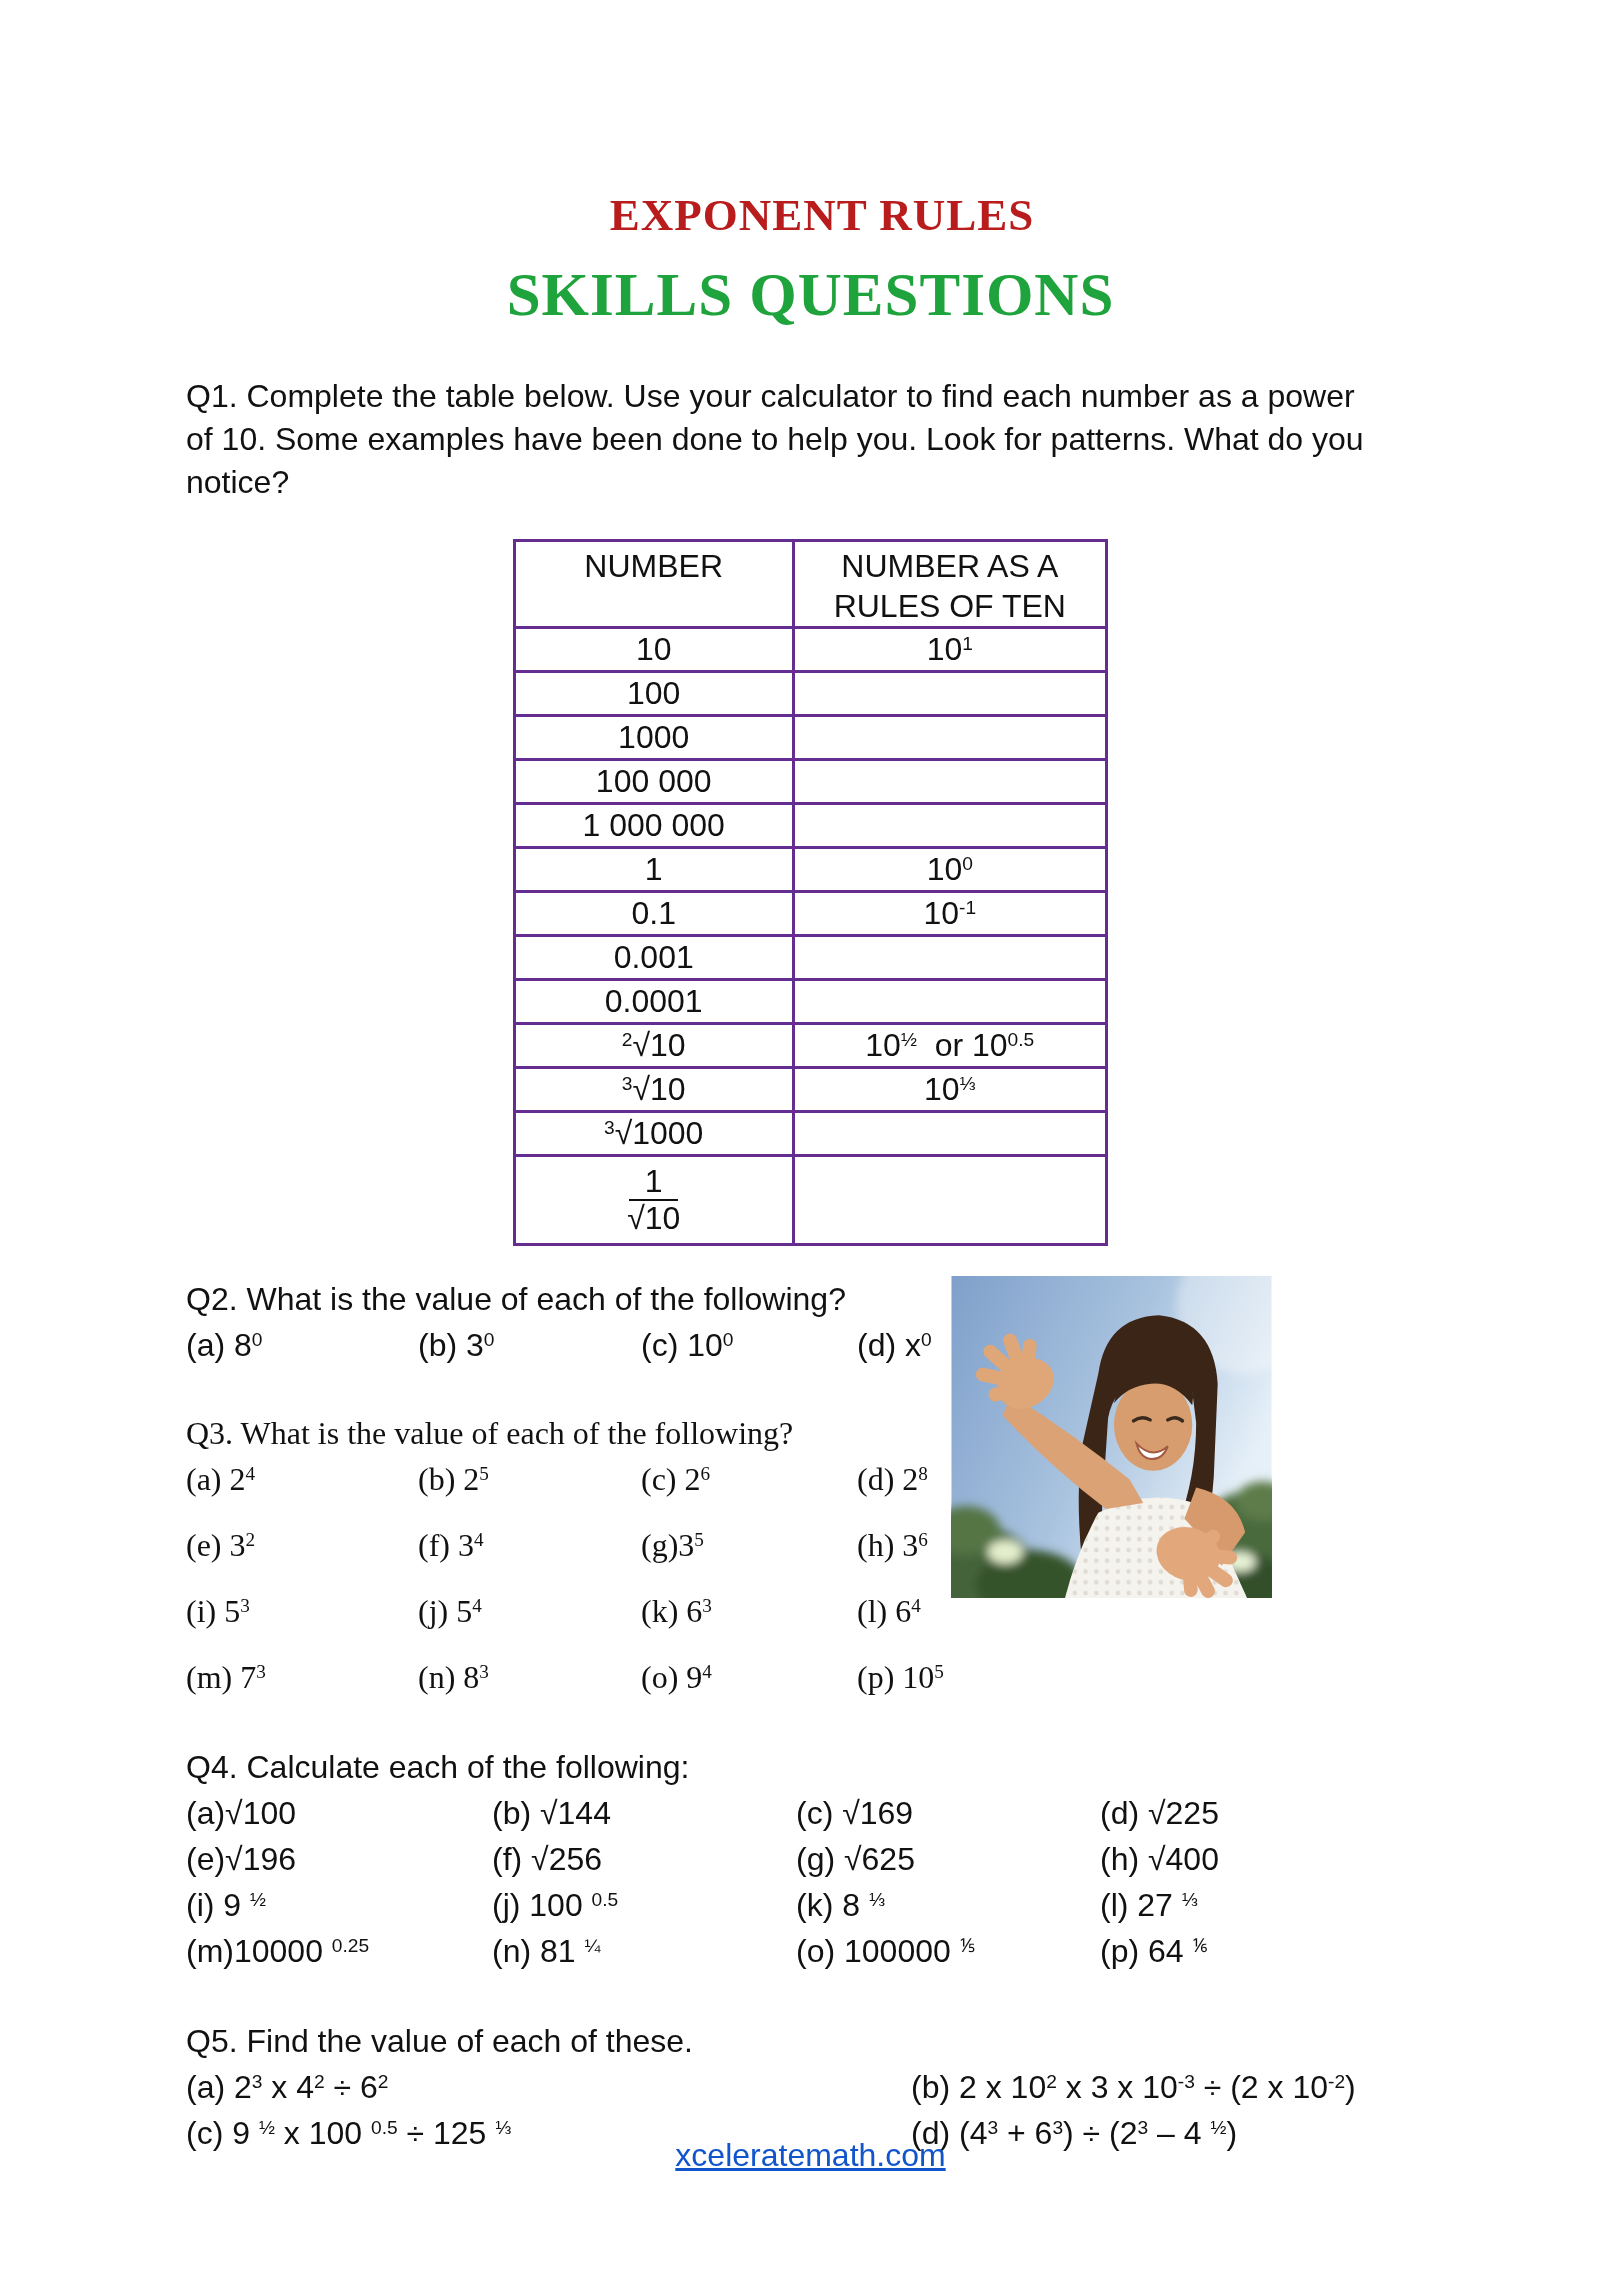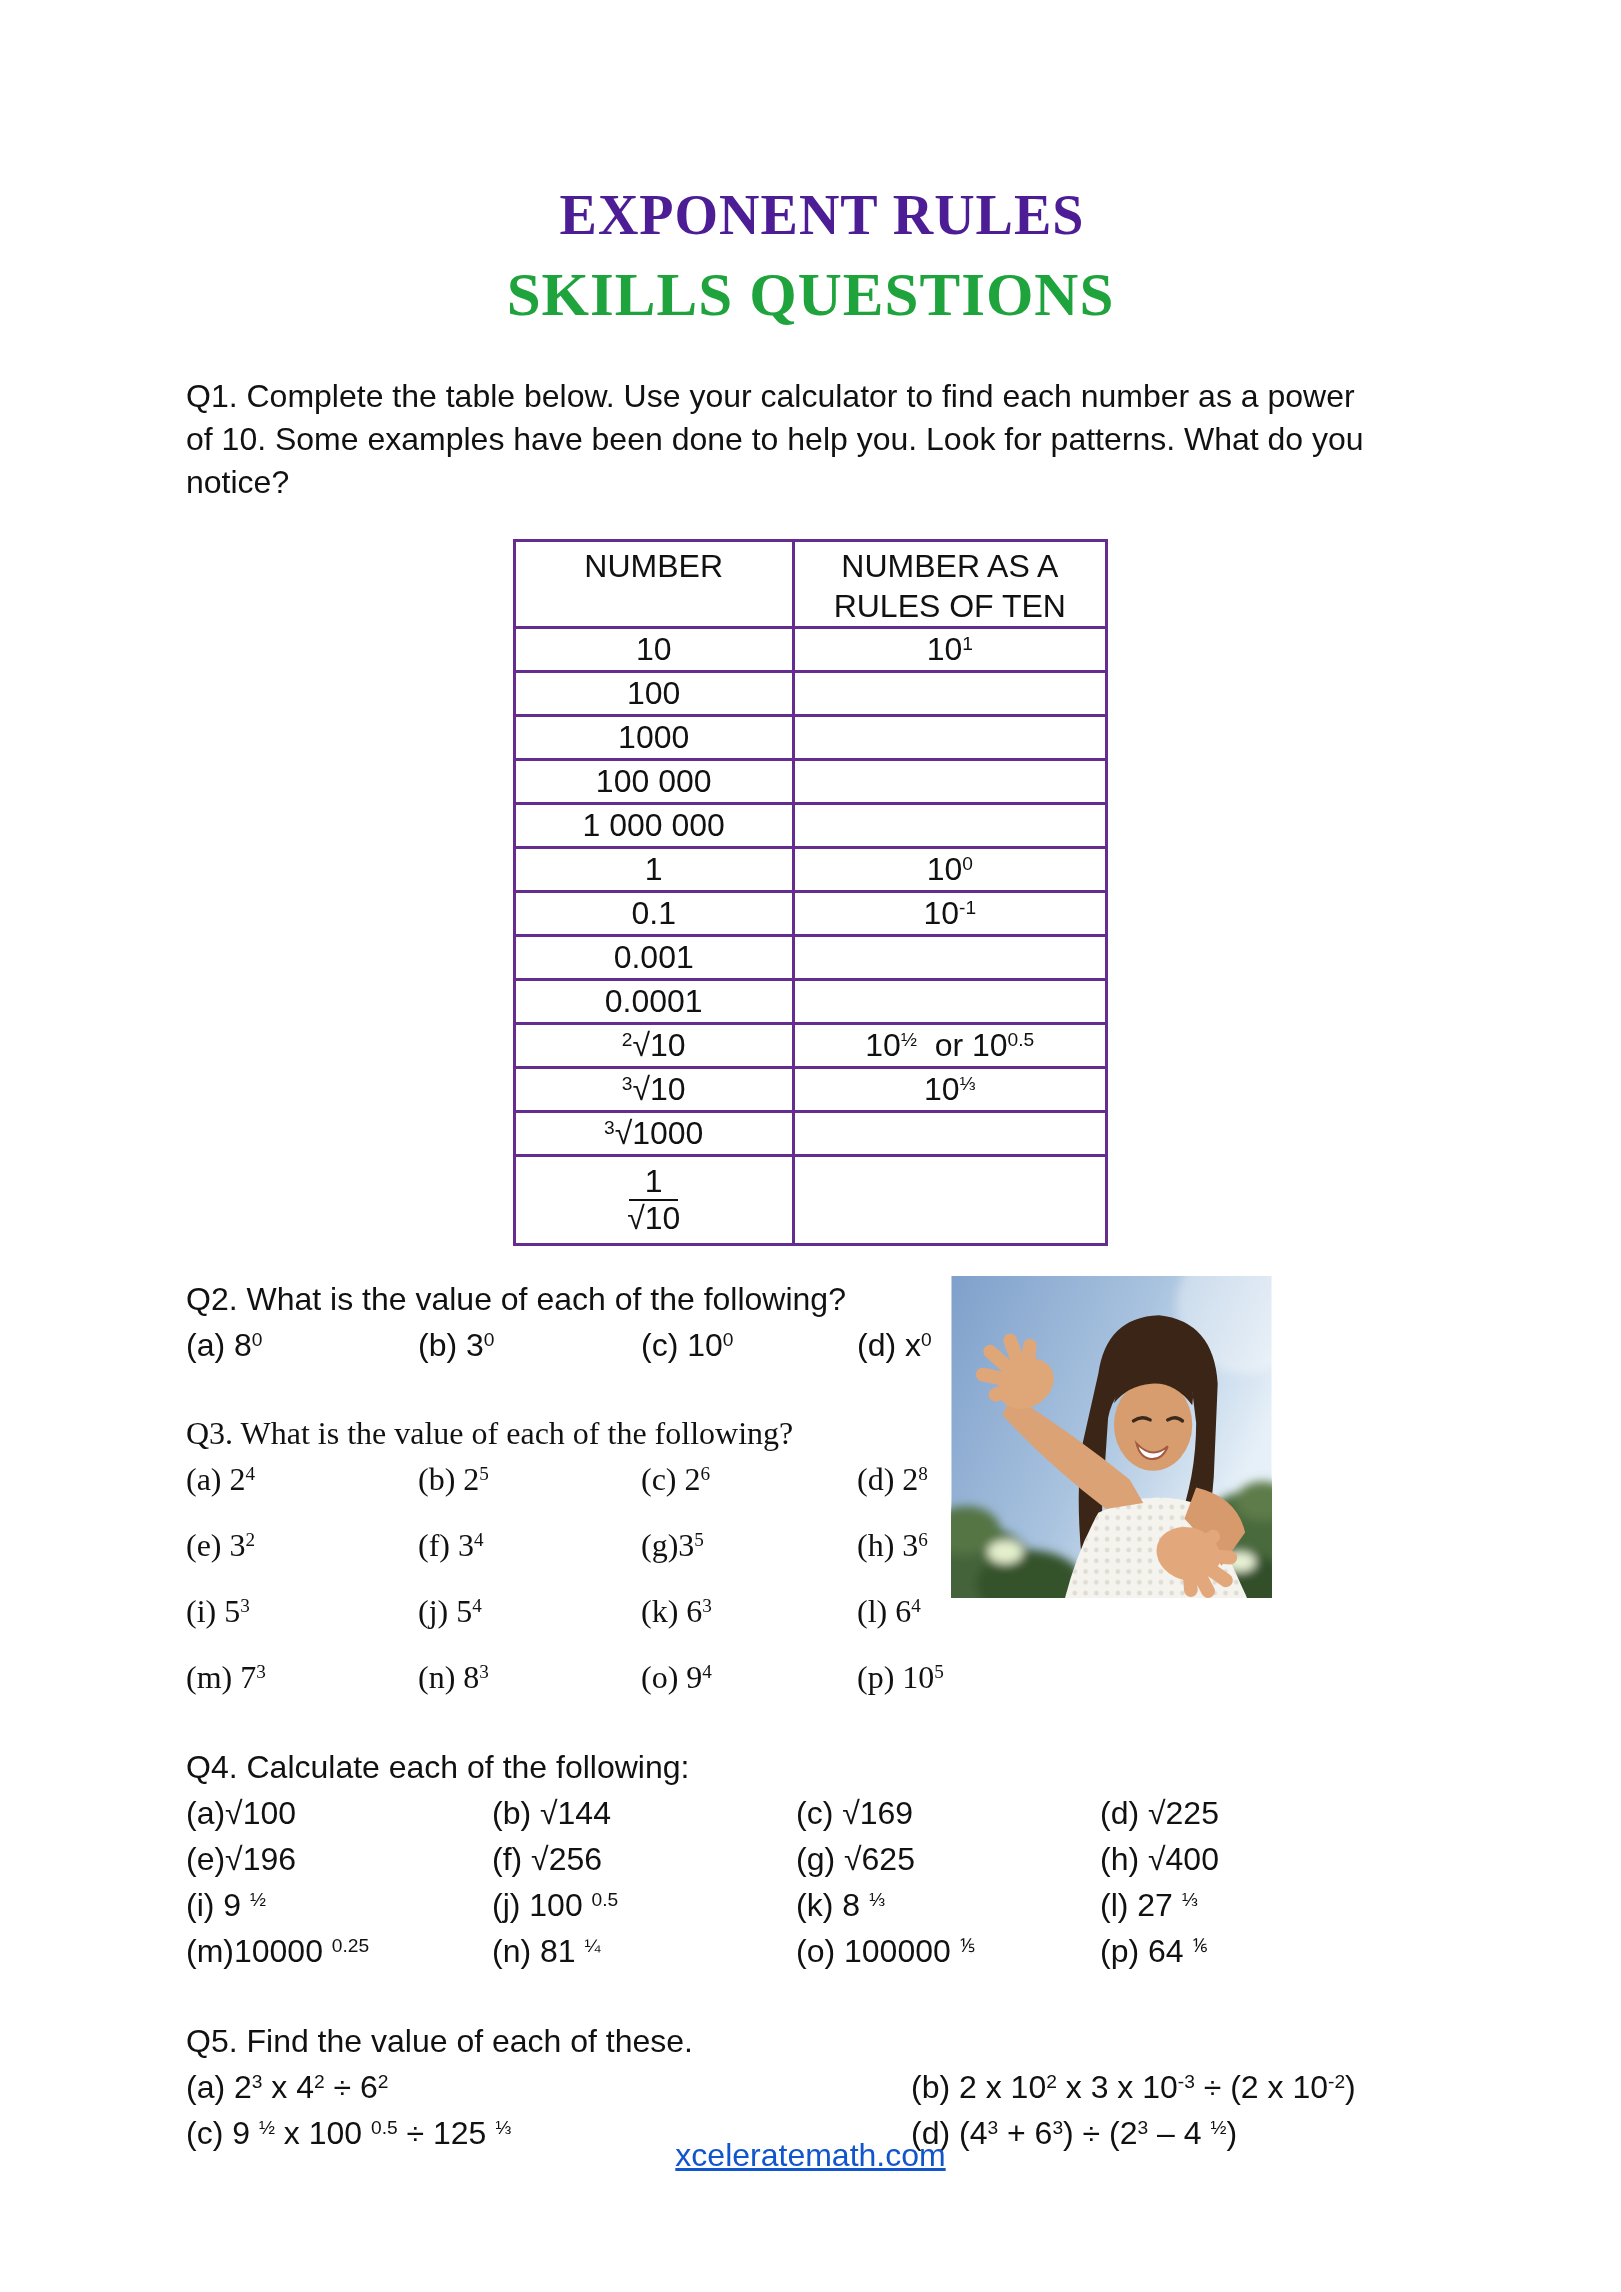--- a/index.html
+++ b/index.html
@@ -2,21 +2,21 @@
 <html><head>
 <meta charset="utf-8">
 <style>
   html,body{margin:0;padding:0;}
   body{
     width:1621px;height:2293px;position:relative;background:#ffffff;
     font-family:"Liberation Sans", sans-serif;color:#111;overflow:hidden;
     -webkit-font-smoothing:antialiased;
   }
   .page-titles{padding-top:184px;text-align:center;font-family:"Liberation Serif", serif;font-weight:bold;}
-  .title1{font-size:56px;line-height:63px;color:#4c1d95;letter-spacing:1px;margin-left:23px;}
+  .title1{font-size:45px;line-height:63px;color:#b91c1c;letter-spacing:1px;margin-left:23px;}
   .title2{font-size:61px;line-height:63px;color:#1FA33C;margin-top:15.7px;letter-spacing:1px;}
 
   .q1{margin:49px 186px 0 186px;font-size:32px;line-height:43px;}
 
   table.power-table{
     border-collapse:collapse;margin:35px auto 16px auto;padding-left:40px;
   }
   table.power-table td{
     border:3.9px solid #662D91;text-align:center;vertical-align:middle;
     font-size:32px;line-height:37px;padding:0 7.8px;

